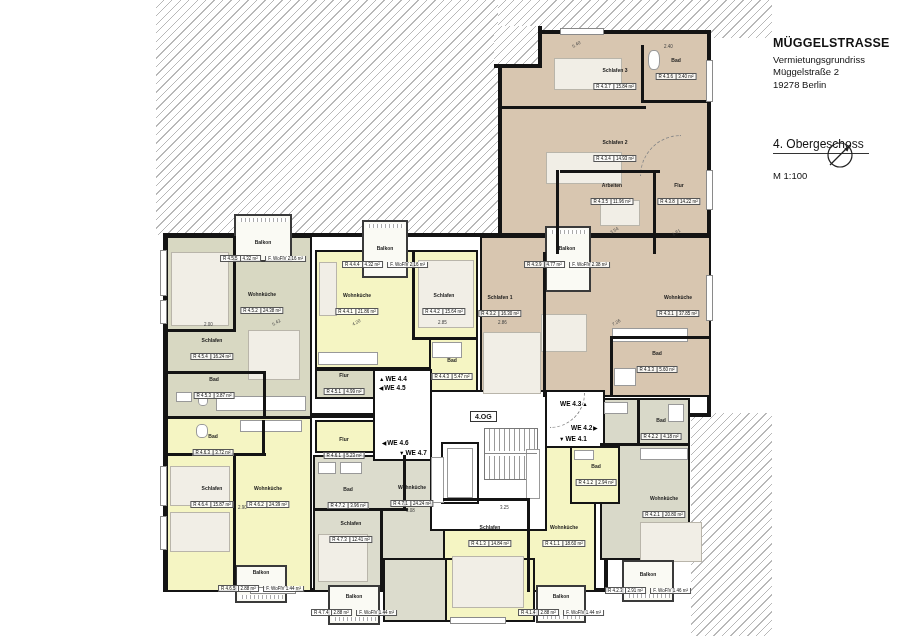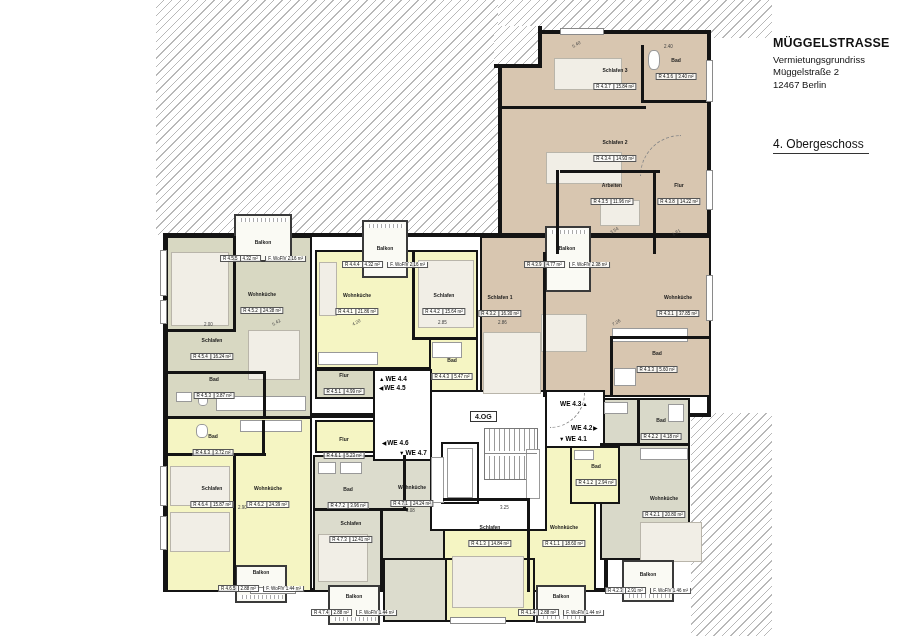--- a/index.html
+++ b/index.html
@@ -467,17 +467,25 @@
   </div>
   <div class="marker" style="left:559px;top:435px;">
     <span class="arr">▼</span>
     <span>WE 4.1</span>
   </div>
 
   <div class="titleblock">
     <div class="tb-project">MÜGGELSTRASSE</div>
     <div class="tb-line">Vermietungsgrundriss</div>
     <div class="tb-line">Müggelstraße 2</div>
-    <div class="tb-line">12467 Berlin</div>
+    <div class="tb-line">19278 Berlin</div>
     <div class="tb-floor">4. Obergeschoss</div>
+    <div>
+      <span class="tb-scale">M 1:100</span>
+      <svg class="compass" width="30" height="30" viewBox="0 0 30 30">
+        <circle cx="15" cy="15" r="12" fill="none" stroke="#222" stroke-width="1.2"></circle>
+        <line x1="5" y1="25" x2="25" y2="5" stroke="#222" stroke-width="1.2"></line>
+        <polygon points="25,5 19,9 22.5,11.5" fill="#222"></polygon>
+      </svg>
+    </div>
   </div>
 
 </div>
 
 </body></html>

